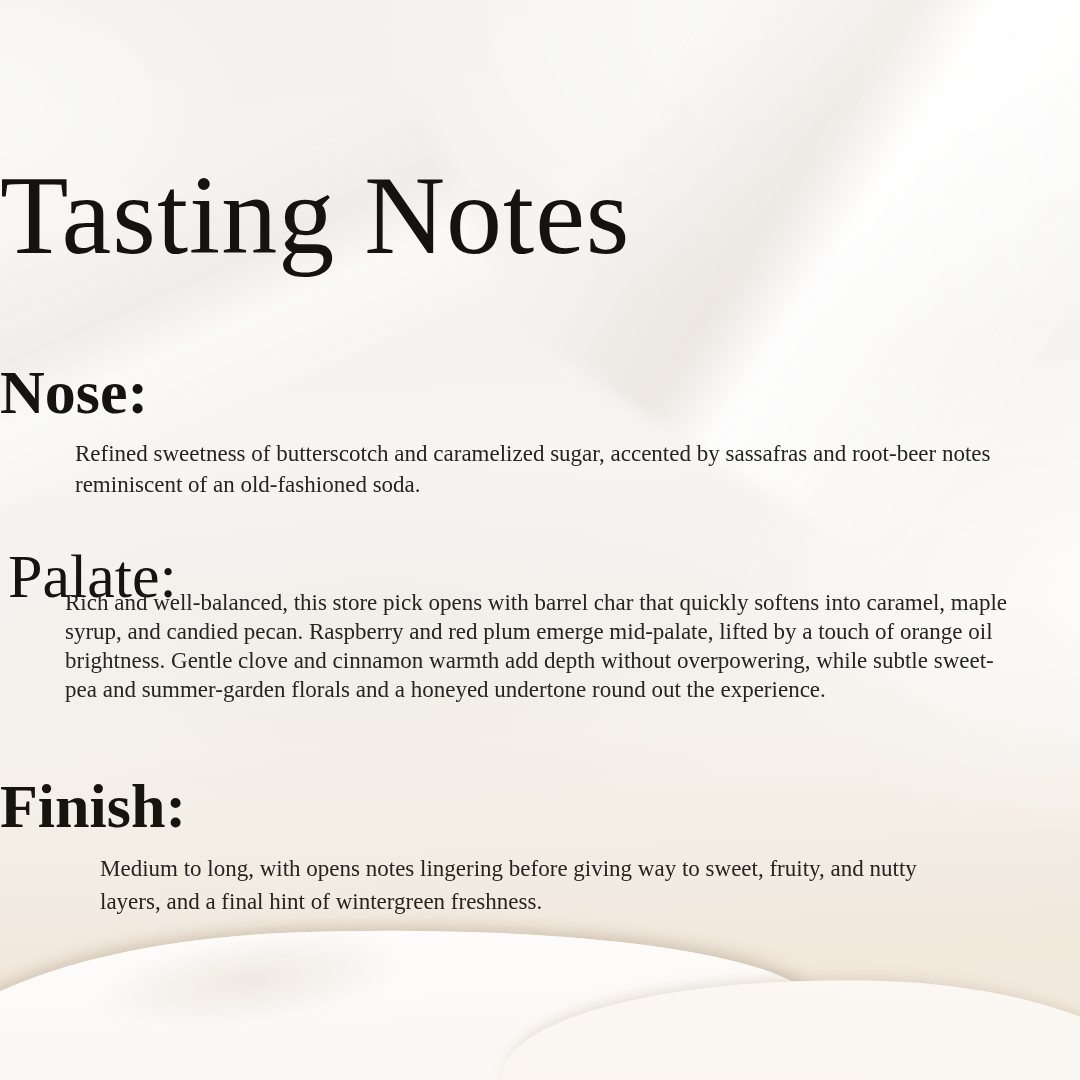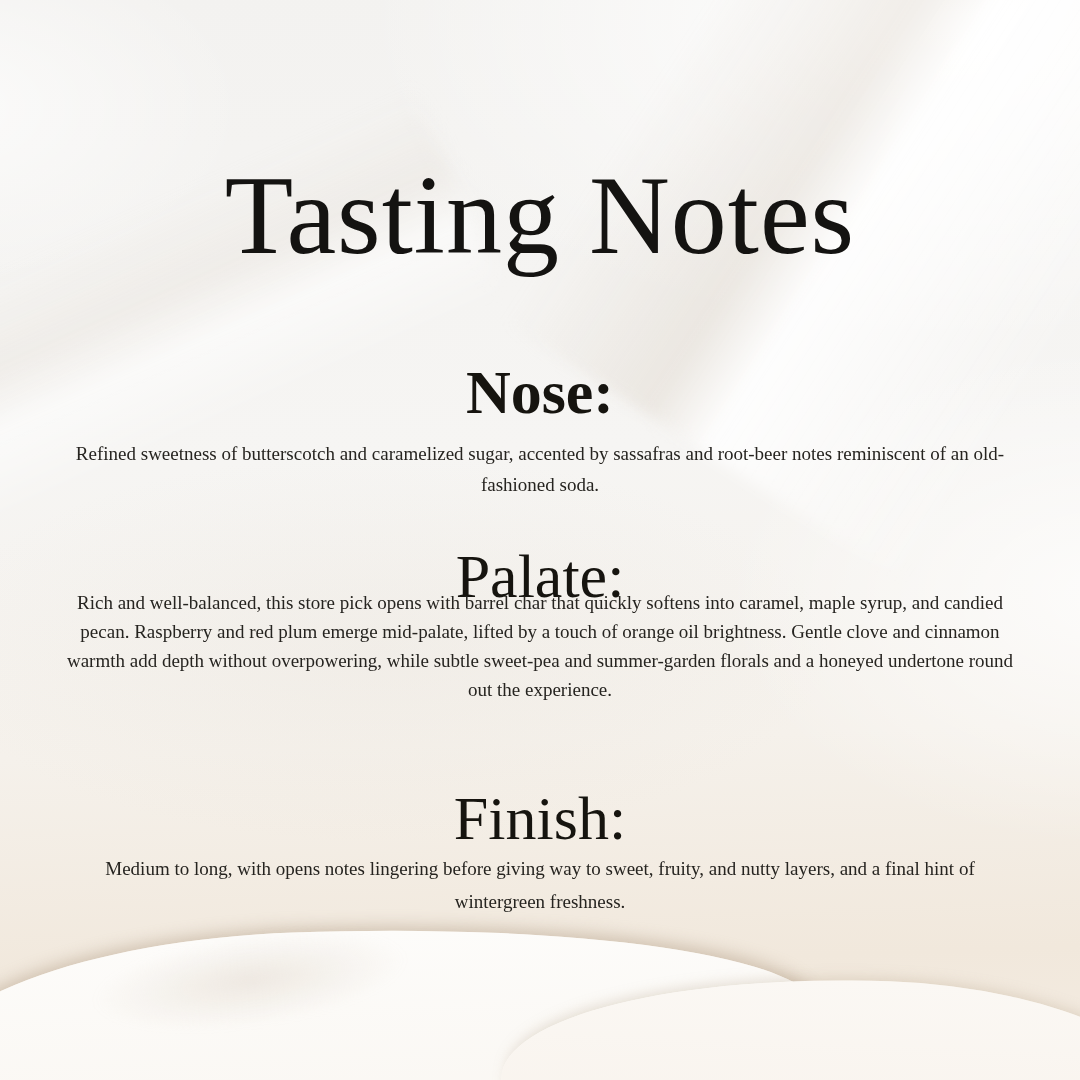--- a/index.html
+++ b/index.html
@@ -87,36 +87,36 @@
     background: radial-gradient(closest-side, rgba(205,190,172,0.30), rgba(205,190,172,0) 75%);
     transform: rotate(-8deg);
     filter: blur(4px);
   }
 
   
   .txt {
     position: absolute;
     left: 0;
     right: 0;
-    text-align: center;
+    text-align: left;
   }
   .title {
     top: 140px;
     font-size: 112px;
     line-height: 1.35;
     letter-spacing: 1px;
     color: #141311;
   }
   .heading {
     font-size: 62px;
     line-height: 1.3;
     color: #16140f;
   }
   .body {
-    font-size: 19px;
+    font-size: 23px;
     line-height: 31px;
     color: #262420;
     margin: 0 auto;
   }
   .nose-heading   { top: 352px; }
   .nose-body      { top: 438px; max-width: 930px; }
   .palate-heading { top: 528px; }
   .palate-body    { top: 588px; max-width: 950px; line-height: 29px; }
   .finish-heading { top: 766px; }
   .finish-body    { top: 852px; max-width: 880px; line-height: 33px; }
@@ -139,17 +139,17 @@
     <h2 class="txt heading nose-heading" style="margin:0; font-weight:bold;">Nose:</h2>
     <p class="txt body nose-body">Refined sweetness of butterscotch and caramelized sugar, accented by sassafras and root-beer notes reminiscent of an old-fashioned soda.</p>
   </section>
 
   <section>
     <h2 class="txt heading palate-heading" style="margin:8px; font-weight:normal;">Palate:</h2>
     <p class="txt body palate-body">Rich and well-balanced, this store pick opens with barrel char that quickly softens into caramel, maple syrup, and candied pecan. Raspberry and red plum emerge mid-palate, lifted by a touch of orange oil brightness. Gentle clove and cinnamon warmth add depth without overpowering, while subtle sweet-pea and summer-garden florals and a honeyed undertone round out the experience.</p>
   </section>
 
   <section>
-    <h2 class="txt heading finish-heading" style="margin:12px; font-weight:normal;">Finish:</h2>
+    <h2 class="txt heading finish-heading" style="margin:0; font-weight:bold;">Finish:</h2>
     <p class="txt body finish-body">Medium to long, with opens notes lingering before giving way to sweet, fruity, and nutty layers, and a final hint of wintergreen freshness.</p>
   </section>
 
 </div>
 
 </body></html>

